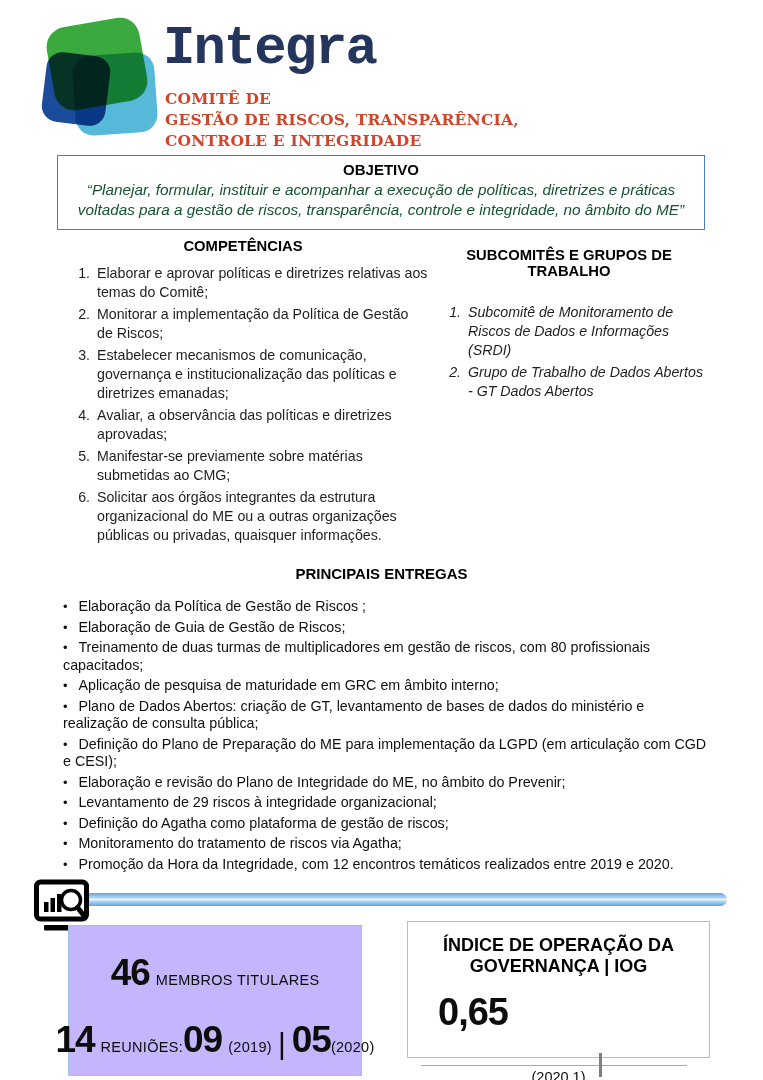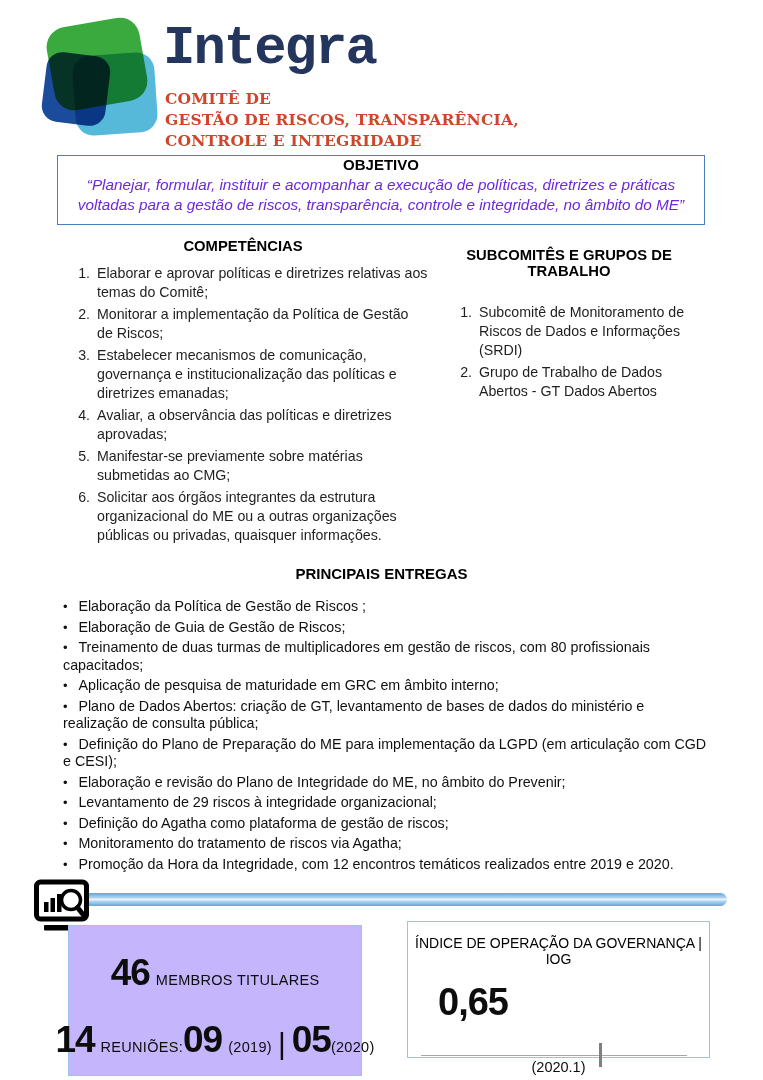--- a/index.html
+++ b/index.html
@@ -26,34 +26,34 @@
   .logo-sub{
     position:absolute;left:165px;top:88px;
     font-family:"DejaVu Serif","Liberation Serif",serif;
     font-size:15.5px;font-weight:bold;color:#d0452a;line-height:21px;letter-spacing:.2px;
   }
 
   
   .objetivo{
     position:absolute;left:57px;top:155px;width:646px;height:68px;
     border:1px solid #4a7ebc;background:#fff;
-    text-align:center;
+    text-align:center;padding-top:5px;
   }
   .objetivo-title{font-size:15px;font-weight:bold;color:#000;}
   .objetivo-quote{
-    margin:2px 14px 0 14px;font-size:15.3px;font-style:italic;color:#6d28d9;line-height:20px;
+    margin:2px 14px 0 14px;font-size:15.3px;font-style:italic;color:#14532d;line-height:20px;
   }
 
   
   .col-left{position:absolute;left:58px;top:238px;width:370px;}
   .col-right{position:absolute;left:428px;top:247px;width:282px;}
   .col-title{font-size:14.8px;font-weight:bold;text-align:center;color:#000;}
   .col-right .col-title{margin-bottom:24px;}
   .col-left ol{margin:10px 0 0 0;padding:0 0 0 36px;}
-  .col-right ol{margin:12px;padding:0 0 0 36px;}
+  .col-right ol{margin:1px;padding:0 0 0 36px;font-style:italic;}
   ol li{font-size:14.2px;line-height:19px;margin-bottom:3px;padding-left:3px;}
 
   
   .entregas-title{position:absolute;left:0;top:565px;width:763px;text-align:center;font-size:15px;font-weight:bold;color:#000;}
   .entregas{position:absolute;left:63px;top:598px;width:648px;}
   .entrega{font-size:14.3px;line-height:17.5px;margin-bottom:3px;color:#111;}
   .entrega::before{content:"\2022\00a0\00a0\00a0";font-size:13px;}
 
   
   .divider-bar{
@@ -73,21 +73,21 @@
   .big{font-size:37px;font-weight:bold;letter-spacing:-1px;}
   .mid{font-size:14.5px;letter-spacing:.3px;}
   .sep{font-size:30px;font-weight:300;margin:0 6px;position:relative;top:2px;}
   .gap-s{margin-left:6px;} .gap-m{}
 
   .box-iog{
     position:absolute;left:407px;top:921px;width:303px;height:137px;
     border:1px solid #9dc3e6;background:#fff;box-sizing:border-box;
     padding-top:13px;
   }
-  .iog-title{text-align:center;font-size:14px;font-weight:normal;color:#000;}
+  .iog-title{text-align:center;font-size:18px;font-weight:bold;color:#000;}
   .iog-value{text-align:left;font-size:38px;font-weight:bold;color:#0d0d0d;margin-top:14px;transform:translateX(30px);letter-spacing:-1px;}
   .timeline{position:relative;margin-top:22px;height:34px;}
   .tl-line{position:absolute;left:13px;right:22px;top:9px;border-top:1px solid #a6a6a6;}
   .tl-tick{position:absolute;left:63.5%;top:-3px;width:3px;height:24px;background:#7f7f7f;}
   .tl-label{position:absolute;left:0;right:0;top:13px;text-align:center;font-size:14.5px;color:#0d0d0d;}
 </style>
 </head>
 <body>
 
 <div class="page">

